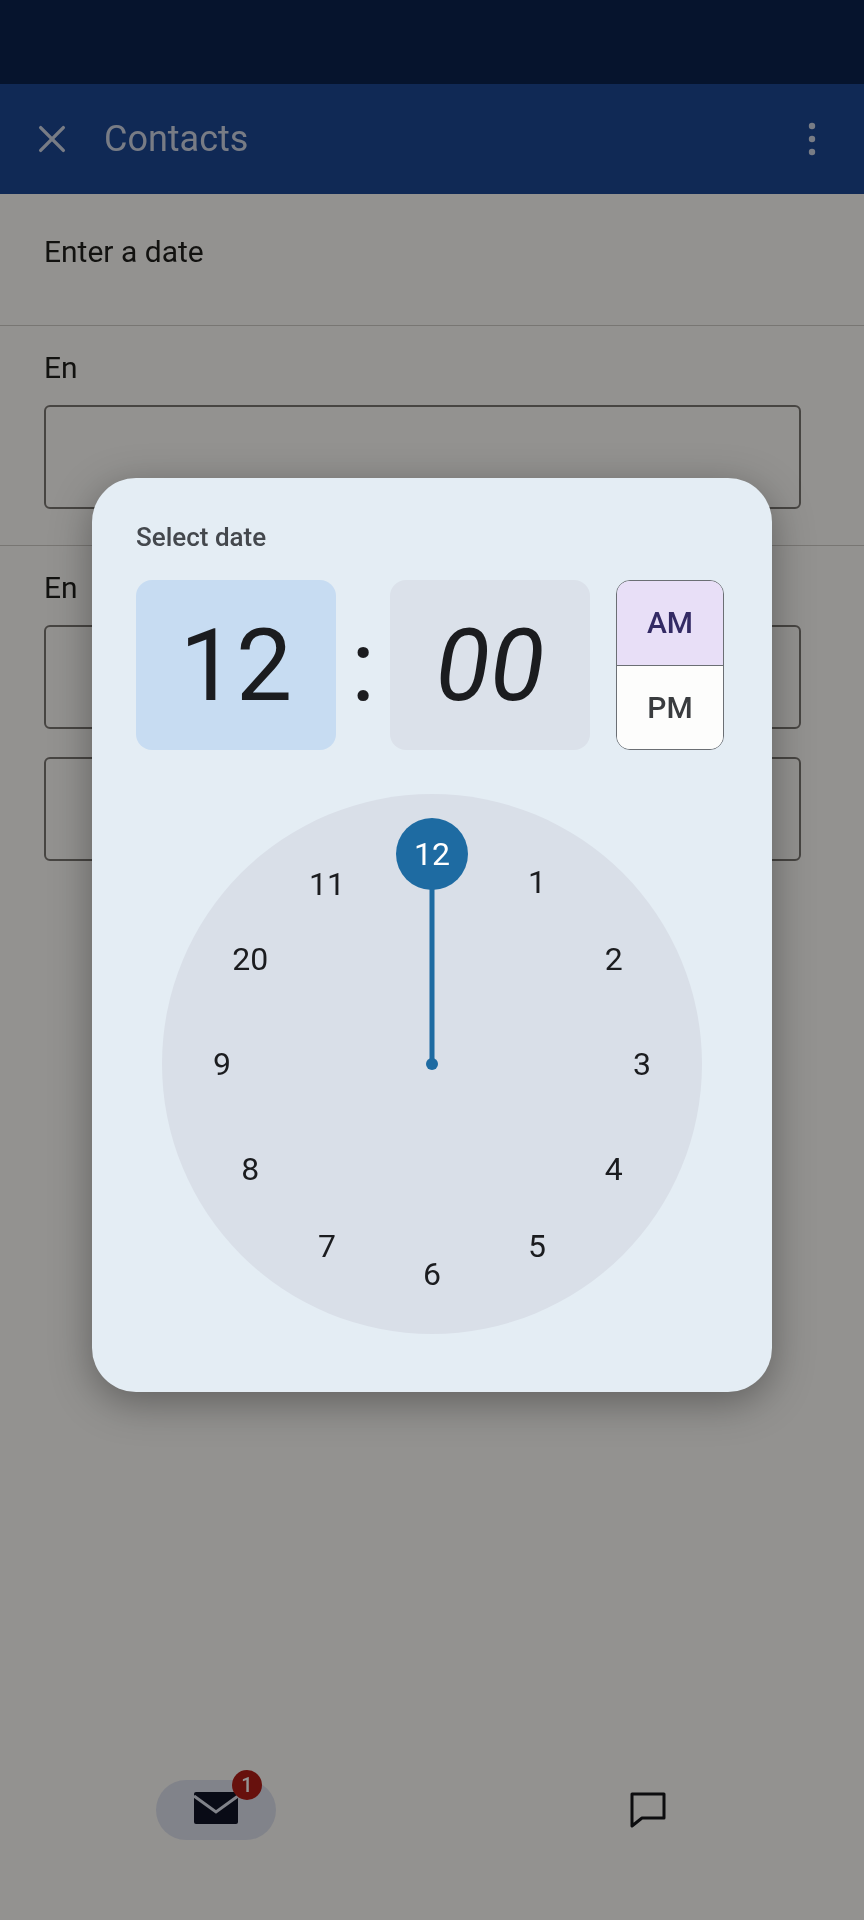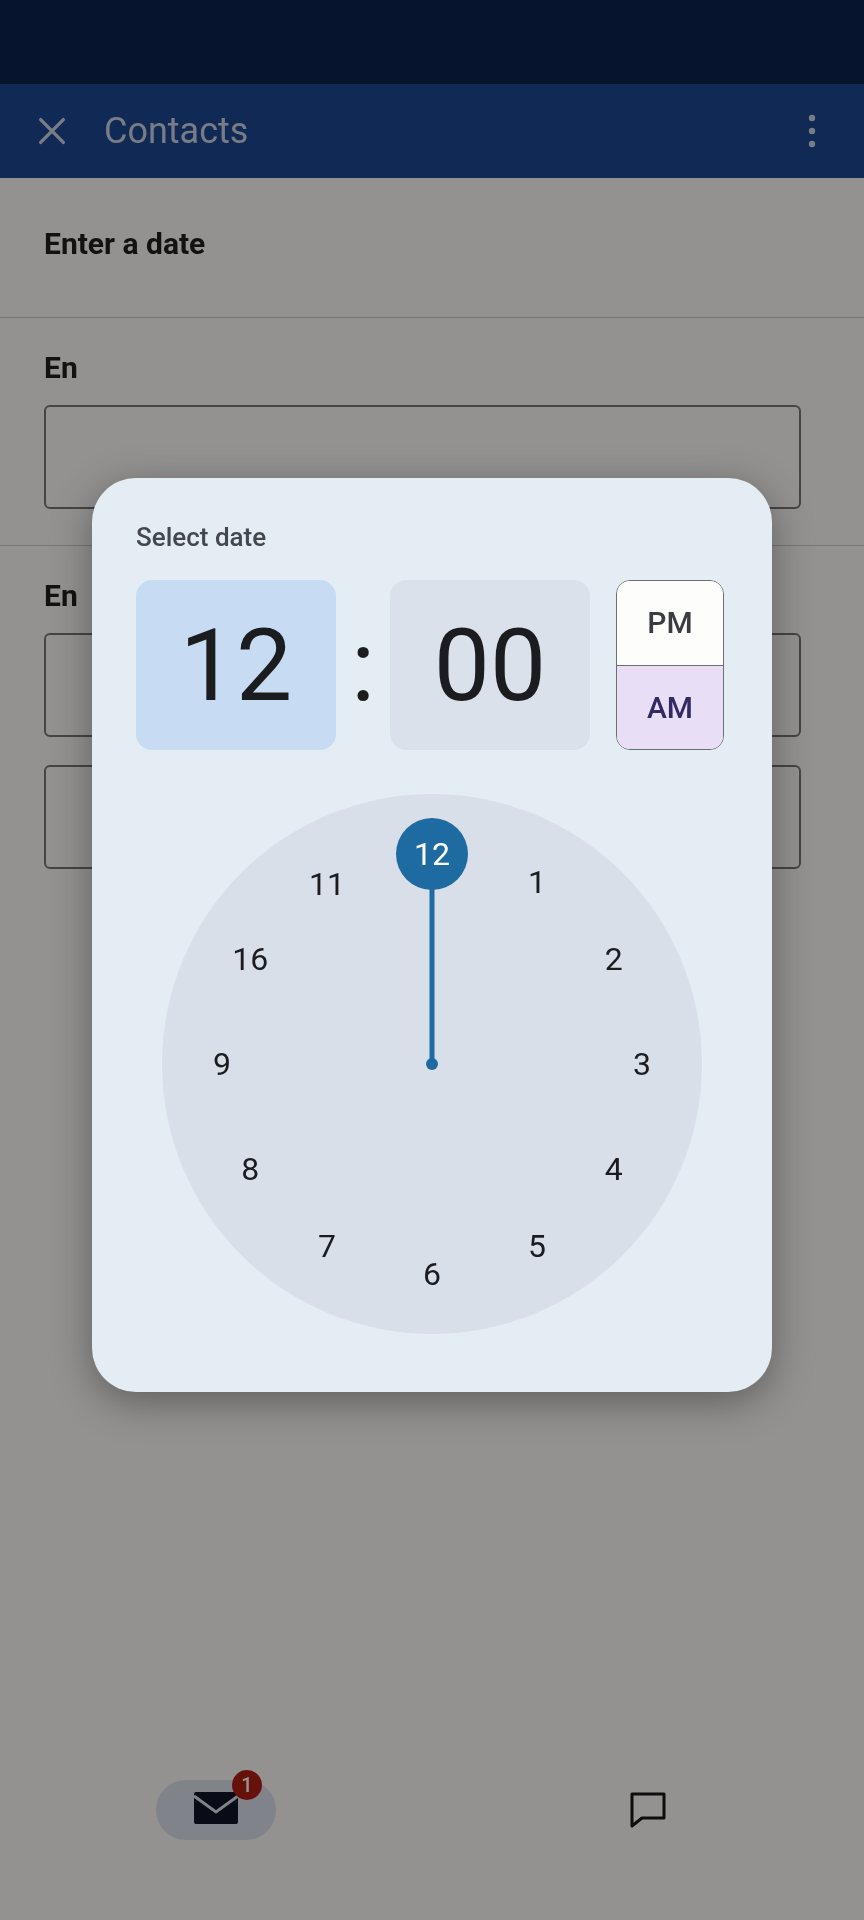--- a/index.html
+++ b/index.html
@@ -26,32 +26,32 @@
     background:var(--page-bg);
     position:relative;
     overflow:hidden;
   }
 
   
   .status-bar{height:84px;background:var(--dark-blue);}
 
   
   .app-bar{
-    height:94px;background:var(--brand-blue);
+    height:110px;background:var(--brand-blue);
     display:flex;align-items:center;padding:0 24px;
   }
   .close-x{width:56px;height:56px;display:flex;align-items:center;justify-content:center;}
   .close-x svg{width:34px;height:34px;stroke:#cfd6e6;}
   .app-title{color:#cfd6e6;font-size:36px;font-weight:400;margin-left:24px;flex:1;}
   .more-dots{width:56px;height:56px;display:flex;align-items:center;justify-content:center;}
   .more-dots svg{width:8px;height:34px;}
 
   
   .form-area{padding:24px 44px 0 44px;}
-  .field-group{border-bottom:1px solid #cfcbc6;margin:8px -44px;padding:24px 63px 36px 44px;font-weight:bold;}
+  .field-group{border-bottom:1px solid #cfcbc6;margin:0 -44px;padding:24px 63px 36px 44px;}
   .field-group:first-child{padding-top:16px;}
   .field-label{font-size:30px;color:#201f1c;margin-bottom:20px;}
   .field-input{
     width:100%;height:104px;border:2px solid var(--border);border-radius:6px;
     background:transparent;font-size:32px;color:#5c5a56;padding:0 24px;
     display:flex;align-items:center;
   }
   .stacked-inputs{display:flex;flex-direction:column;gap:28px;}
 
   
@@ -87,21 +87,21 @@
   }
   .dialog-title{font-size:26px;color:var(--text-muted);font-weight:500;margin-bottom:28px;}
 
   .time-row{display:flex;align-items:center;gap:12px;margin-bottom:44px;}
   .time-box{
     width:200px;height:170px;border-radius:16px;
     display:flex;align-items:center;justify-content:center;
     font-size:100px;font-weight:400;color:var(--text-dark);
   }
   .time-box.active{background:var(--time-active-bg);}
-  .time-box.inactive{background:var(--time-inactive-bg);}
+  .time-box.inactive{background:var(--time-inactive-bg);font-style:italic;}
   .colon{font-size:100px;color:var(--text-dark);width:30px;text-align:center;}
   .ampm-col{
     width:108px;height:170px;border:1.6px solid var(--ampm-border);border-radius:14px;
     display:flex;flex-direction:column;overflow:hidden;margin-left:14px;
   }
   .ampm{
     flex:1;display:flex;align-items:center;justify-content:center;
     font-size:30px;font-weight:500;color:#3a3c3f;background:#fdfdfc;
   }
   .ampm.active{background:var(--ampm-active-bg);color:var(--ampm-active-text);}
@@ -204,38 +204,38 @@
 <div class="scrim"></div>
 
 <div class="dialog">
   <div class="dialog-title">Select date</div>
 
   <div class="time-row">
     <div class="time-box active">12</div>
     <div class="colon">:</div>
     <div class="time-box inactive">00</div>
     <div class="ampm-col">
+      <div class="ampm active">AM</div>
       <div class="ampm">PM</div>
-      <div class="ampm active">AM</div>
     </div>
   </div>
 
   <div class="clock-wrap">
     <div class="clock">
       <div class="clock-hand"></div>
       <div class="clock-center"></div>
 
     <div class="clock-num selected" style="left: 270px; top: 60px;">12</div>
         <div class="clock-num" style="left: 375px; top: 88.1347px;">1</div>
         <div class="clock-num" style="left: 451.865px; top: 165px;">2</div>
         <div class="clock-num" style="left: 480px; top: 270px;">3</div>
         <div class="clock-num" style="left: 451.865px; top: 375px;">4</div>
         <div class="clock-num" style="left: 375px; top: 451.865px;">5</div>
         <div class="clock-num" style="left: 270px; top: 480px;">6</div>
         <div class="clock-num" style="left: 165px; top: 451.865px;">7</div>
         <div class="clock-num" style="left: 88.1347px; top: 375px;">8</div>
         <div class="clock-num" style="left: 60px; top: 270px;">9</div>
-        <div class="clock-num" style="left: 88.1347px; top: 165px;">16</div>
+        <div class="clock-num" style="left: 88.1347px; top: 165px;">20</div>
         <div class="clock-num" style="left: 165px; top: 90px;">11</div>
       </div>
   </div>
 
 </div>
 
 </body></html>

